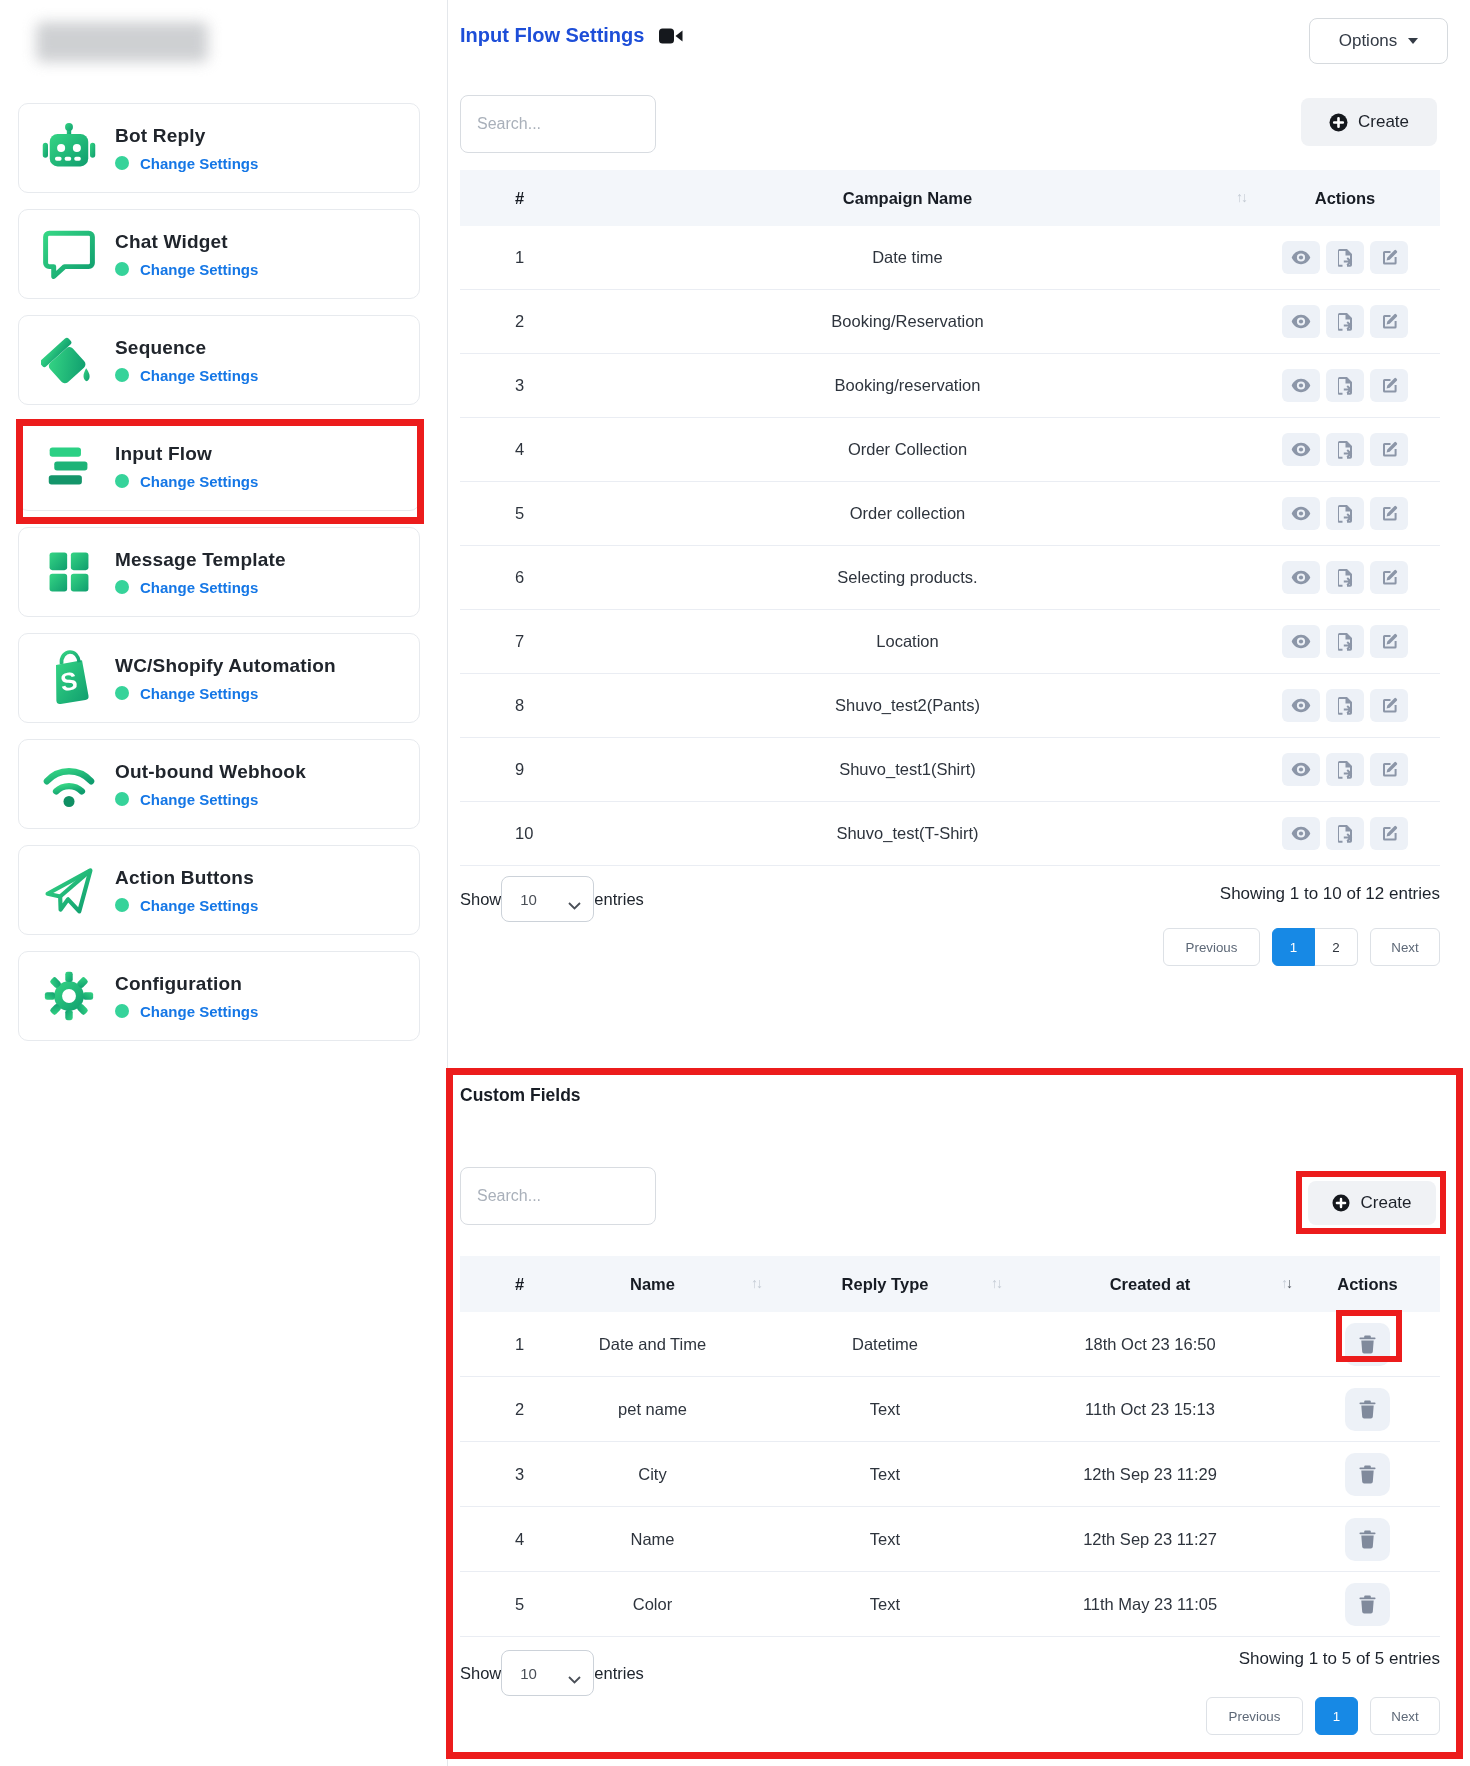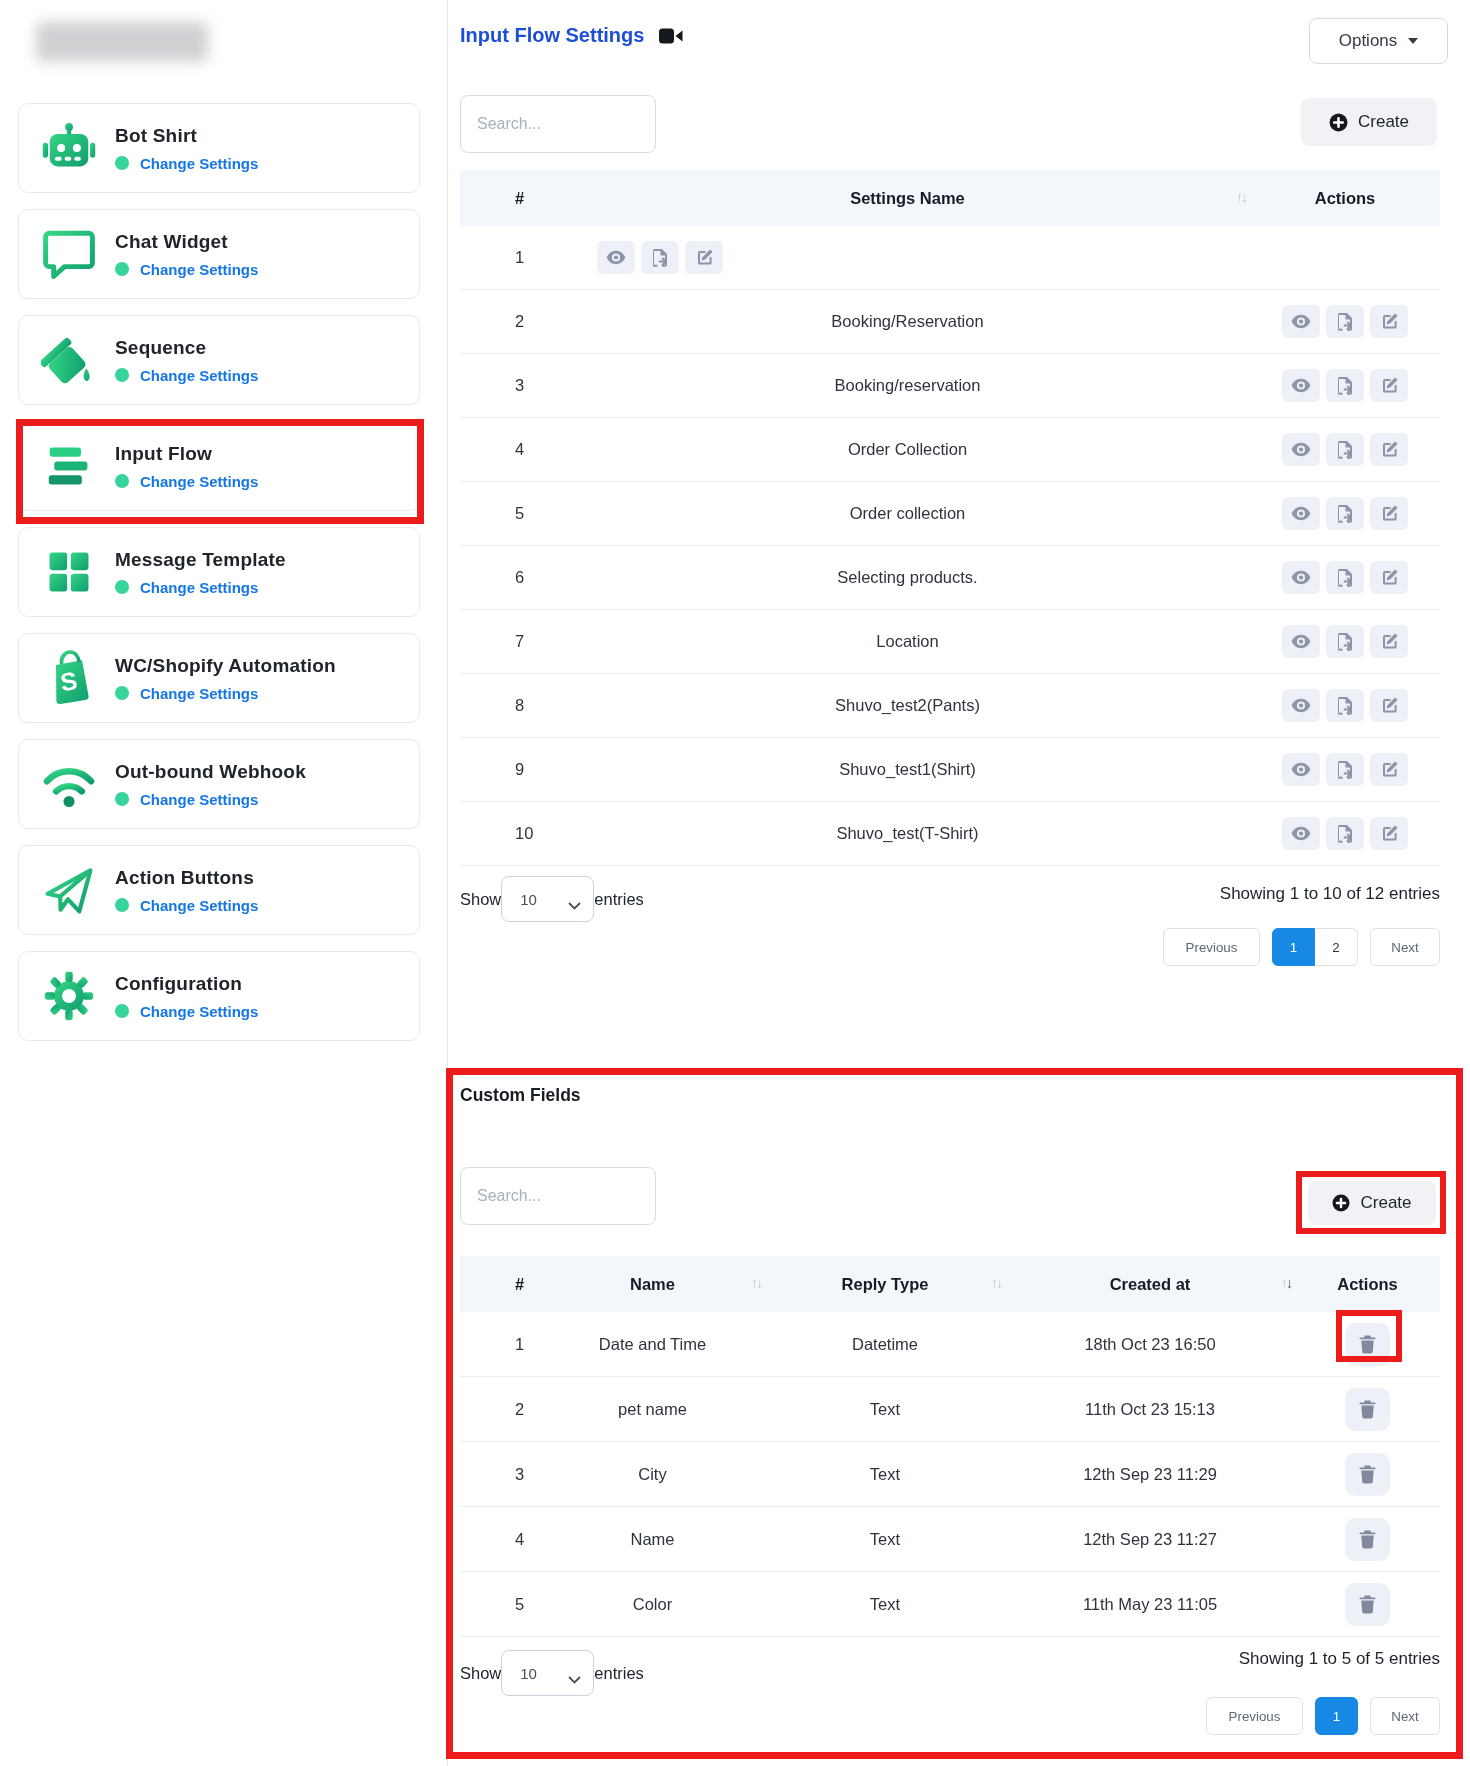--- a/index.html
+++ b/index.html
@@ -87,21 +87,21 @@
           <rect x="2" y="23" width="6" height="17" rx="3" fill="url(#g1)"></rect>
           <rect x="56" y="23" width="6" height="17" rx="3" fill="url(#g1)"></rect>
           <circle cx="23" cy="29" r="4.6" fill="#fff"></circle>
           <circle cx="41" cy="29" r="4.6" fill="#fff"></circle>
           <rect x="16" y="39" width="7.5" height="4.5" rx="2" fill="#fff"></rect>
           <rect x="27" y="39" width="7.5" height="4.5" rx="2" fill="#fff"></rect>
           <rect x="38" y="39" width="7.5" height="4.5" rx="2" fill="#fff"></rect>
         </svg>
       </span>
     <span class="txt">
-      <div class="c-title">Bot Shirt</div>
+      <div class="c-title">Bot Reply</div>
       <div class="c-sub">
         <span class="dot"></span>
         <span class="cs-link">Change Settings</span>
       </div>
     </span>
   </div>
     <div class="card">
     <span class="icon-box">
         <svg width="54" height="54" viewBox="0 0 60 60">
           <defs>
@@ -306,28 +306,29 @@
         <path d="M9.5 5.2 v8.6 M5.2 9.5 h8.6" stroke="#fff" stroke-width="2.6" stroke-linecap="round"></path>
       </svg>
   </span>
   <span>Create</span>
 </button>
 
 <div class="tbl" style="top:170px;">
   <div class="thead">
     <div class="c-num">#</div>
     <div class="c-name">
-      <span>Settings Name</span>
+      <span>Campaign Name</span>
       <span class="sort">↑↓</span>
     </div>
     <div class="c-act">Actions</div>
   </div>
   <div id="flow-rows">
       <div class="trow">
     <div class="c-num">1</div>
+    <div class="c-name">Date time</div>
     <div class="c-act">
           <span class="act-group">
       <button class="act-btn">
               <span style="display:flex;">
                 <svg width="20" height="15" viewBox="0 0 20 15">
                   <path d="M10 .8 C5.2 .8 1.9 4.4 .7 7.5 C1.9 10.6 5.2 14.2 10 14.2 C14.8 14.2 18.1 10.6 19.3 7.5 C18.1 4.4 14.8 .8 10 .8 Z M10 11.6 A4.1 4.1 0 1 1 10 3.4 A4.1 4.1 0 0 1 10 11.6 Z" fill="#8c96a8"></path>
                   <circle cx="10" cy="7.5" r="2.1" fill="#8c96a8"></circle>
                 </svg>
               </span>
             </button>

